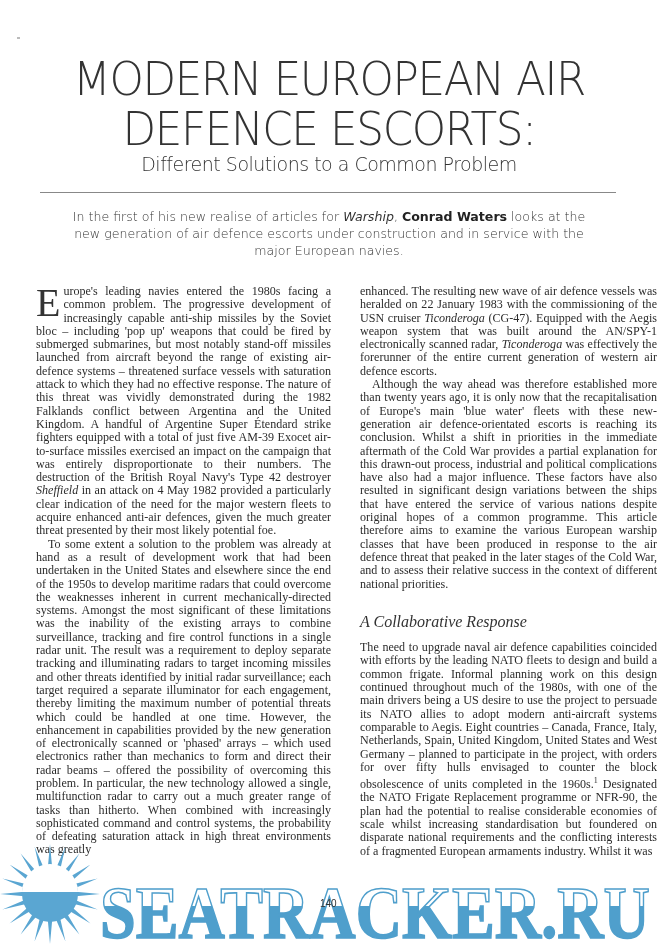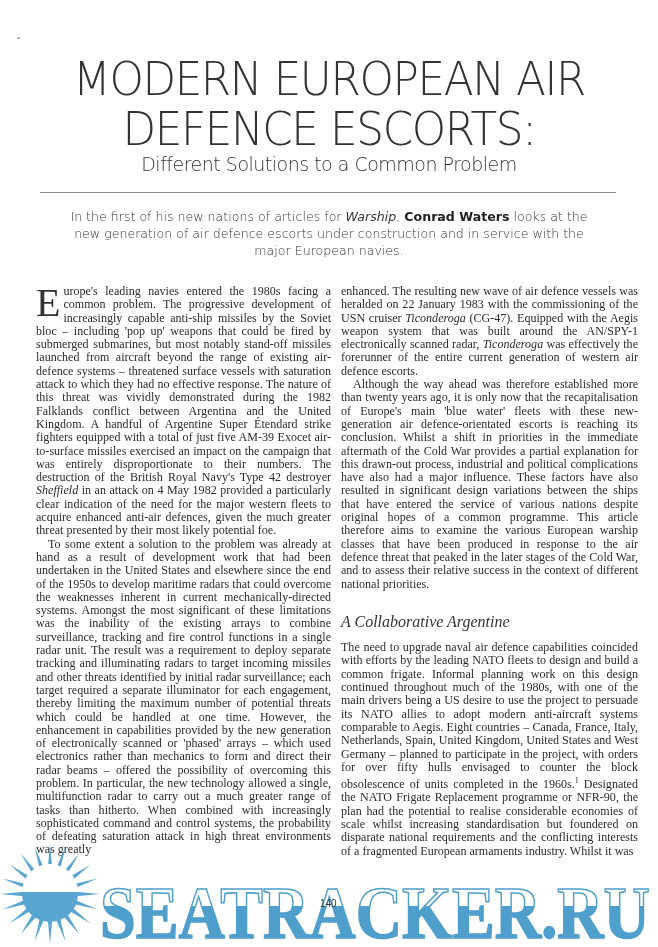--- a/index.html
+++ b/index.html
@@ -35,21 +35,21 @@
   .standfirst em { font-style: italic; }
   .standfirst strong { font-weight: 600; color: #222; text-align: right; }
 
   .col {
     position: absolute; top: 285px; width: 295px;
     font-family: "Liberation Serif", "DejaVu Serif", serif;
     font-size: 12.05px; line-height: 13.3px; color: #2b2b2b;
     text-align: justify; hyphens: none;
   }
   .col.left { left: 36px; }
-  .col.right { left: 341px; width: 297px; }
+  .col.right { left: 360px; width: 297px; }
   .col p { margin: 0; }
   .col p.indent { text-indent: 12px; font-family: Liberation Serif, serif; }
   .dropcap {
     float: left; font-size: 40px; line-height: 32px;
     margin: 2px 3px 0 0; color: #333;
     font-family: "Liberation Serif", serif;
   }
   .section-head {
     font-family: "Liberation Serif", serif; font-style: italic;
     font-size: 16px; margin: 24px 0 13px 0; color: #333; text-align: left;
@@ -73,32 +73,32 @@
   <span class="scan-mark" style="left:17px;top:37px;"></span>
 
   <div class="title">
     <div>MODERN EUROPEAN AIR</div>
     <div>DEFENCE ESCORTS:</div>
   </div>
   <div class="subtitle">Different Solutions to a Common Problem</div>
   <div class="rule"></div>
 
   <div class="standfirst">
-    <span>In the first of his new nations of articles for </span><em>Warship</em><span>, </span><strong>Conrad Waters</strong><span> looks at the new generation of air defence escorts under construction and in service with the major European navies.</span>
+    <span>In the first of his new realise of articles for </span><em>Warship</em><span>, </span><strong>Conrad Waters</strong><span> looks at the new generation of air defence escorts under construction and in service with the major European navies.</span>
   </div>
 
   <div class="col left">
     <p><span class="dropcap">E</span><span>urope's leading navies entered the 1980s facing a common problem. The progressive development of increasingly capable anti-ship missiles by the Soviet bloc – including 'pop up' weapons that could be fired by submerged submarines, but most notably stand-off missiles launched from aircraft beyond the range of existing air-defence systems – threatened surface vessels with saturation attack to which they had no effective response. The nature of this threat was vividly demonstrated during the 1982 Falklands conflict between Argentina and the United Kingdom. A handful of Argentine Super Étendard strike fighters equipped with a total of just five AM-39 Exocet air-to-surface missiles exercised an impact on the campaign that was entirely disproportionate to their numbers. The destruction of the British Royal Navy's Type 42 destroyer </span><em>Sheffield</em><span> in an attack on 4 May 1982 provided a particularly clear indication of the need for the major western fleets to acquire enhanced anti-air defences, given the much greater threat presented by their most likely potential foe.</span></p>
     <p class="indent">To some extent a solution to the problem was already at hand as a result of development work that had been undertaken in the United States and elsewhere since the end of the 1950s to develop maritime radars that could overcome the weaknesses inherent in current mechanically-directed systems. Amongst the most significant of these limitations was the inability of the existing arrays to combine surveillance, tracking and fire control functions in a single radar unit. The result was a requirement to deploy separate tracking and illuminating radars to target incoming missiles and other threats identified by initial radar surveillance; each target required a separate illuminator for each engagement, thereby limiting the maximum number of potential threats which could be handled at one time. However, the enhancement in capabilities provided by the new generation of electronically scanned or 'phased' arrays – which used electronics rather than mechanics to form and direct their radar beams – offered the possibility of overcoming this problem. In particular, the new technology allowed a single, multifunction radar to carry out a much greater range of tasks than hitherto. When combined with increasingly sophisticated command and control systems, the probability of defeating saturation attack in high threat environments was greatly</p>
   </div>
 
   <div class="col right">
     <p><span>enhanced. The resulting new wave of air defence vessels was heralded on 22 January 1983 with the commissioning of the USN cruiser </span><em>Ticonderoga</em><span> (CG-47). Equipped with the Aegis weapon system that was built around the AN/SPY-1 electronically scanned radar, </span><em>Ticonderoga</em><span> was effectively the forerunner of the entire current generation of western air defence escorts.</span></p>
     <p class="indent">Although the way ahead was therefore established more than twenty years ago, it is only now that the recapitalisation of Europe's main 'blue water' fleets with these new-generation air defence-orientated escorts is reaching its conclusion. Whilst a shift in priorities in the immediate aftermath of the Cold War provides a partial explanation for this drawn-out process, industrial and political complications have also had a major influence. These factors have also resulted in significant design variations between the ships that have entered the service of various nations despite original hopes of a common programme. This article therefore aims to examine the various European warship classes that have been produced in response to the air defence threat that peaked in the later stages of the Cold War, and to assess their relative success in the context of different national priorities.</p>
-    <div class="section-head">A Collaborative Argentine</div>
+    <div class="section-head">A Collaborative Response</div>
     <p><span>The need to upgrade naval air defence capabilities coincided with efforts by the leading NATO fleets to design and build a common frigate. Informal planning work on this design continued throughout much of the 1980s, with one of the main drivers being a US desire to use the project to persuade its NATO allies to adopt modern anti-aircraft systems comparable to Aegis. Eight countries – Canada, France, Italy, Netherlands, Spain, United Kingdom, United States and West Germany – planned to participate in the project, with orders for over fifty hulls envisaged to counter the block obsolescence of units completed in the 1960s.</span><sup style="font-size:8px;">1</sup><span> Designated the NATO Frigate Replacement programme or NFR-90, the plan had the potential to realise considerable economies of scale whilst increasing standardisation but foundered on disparate national requirements and the conflicting interests of a fragmented European armaments industry. Whilst it was</span></p>
   </div>
 
   <div class="pagenum">140</div>
 
   <svg class="watermark" viewBox="0 0 658 107">
     <defs>
       <linearGradient id="wmfill" x1="0" y1="0" x2="0" y2="1">
         <stop offset="0" stop-color="#ffffff" stop-opacity="0"></stop>
         <stop offset="0.42" stop-color="#ffffff" stop-opacity="0"></stop>

